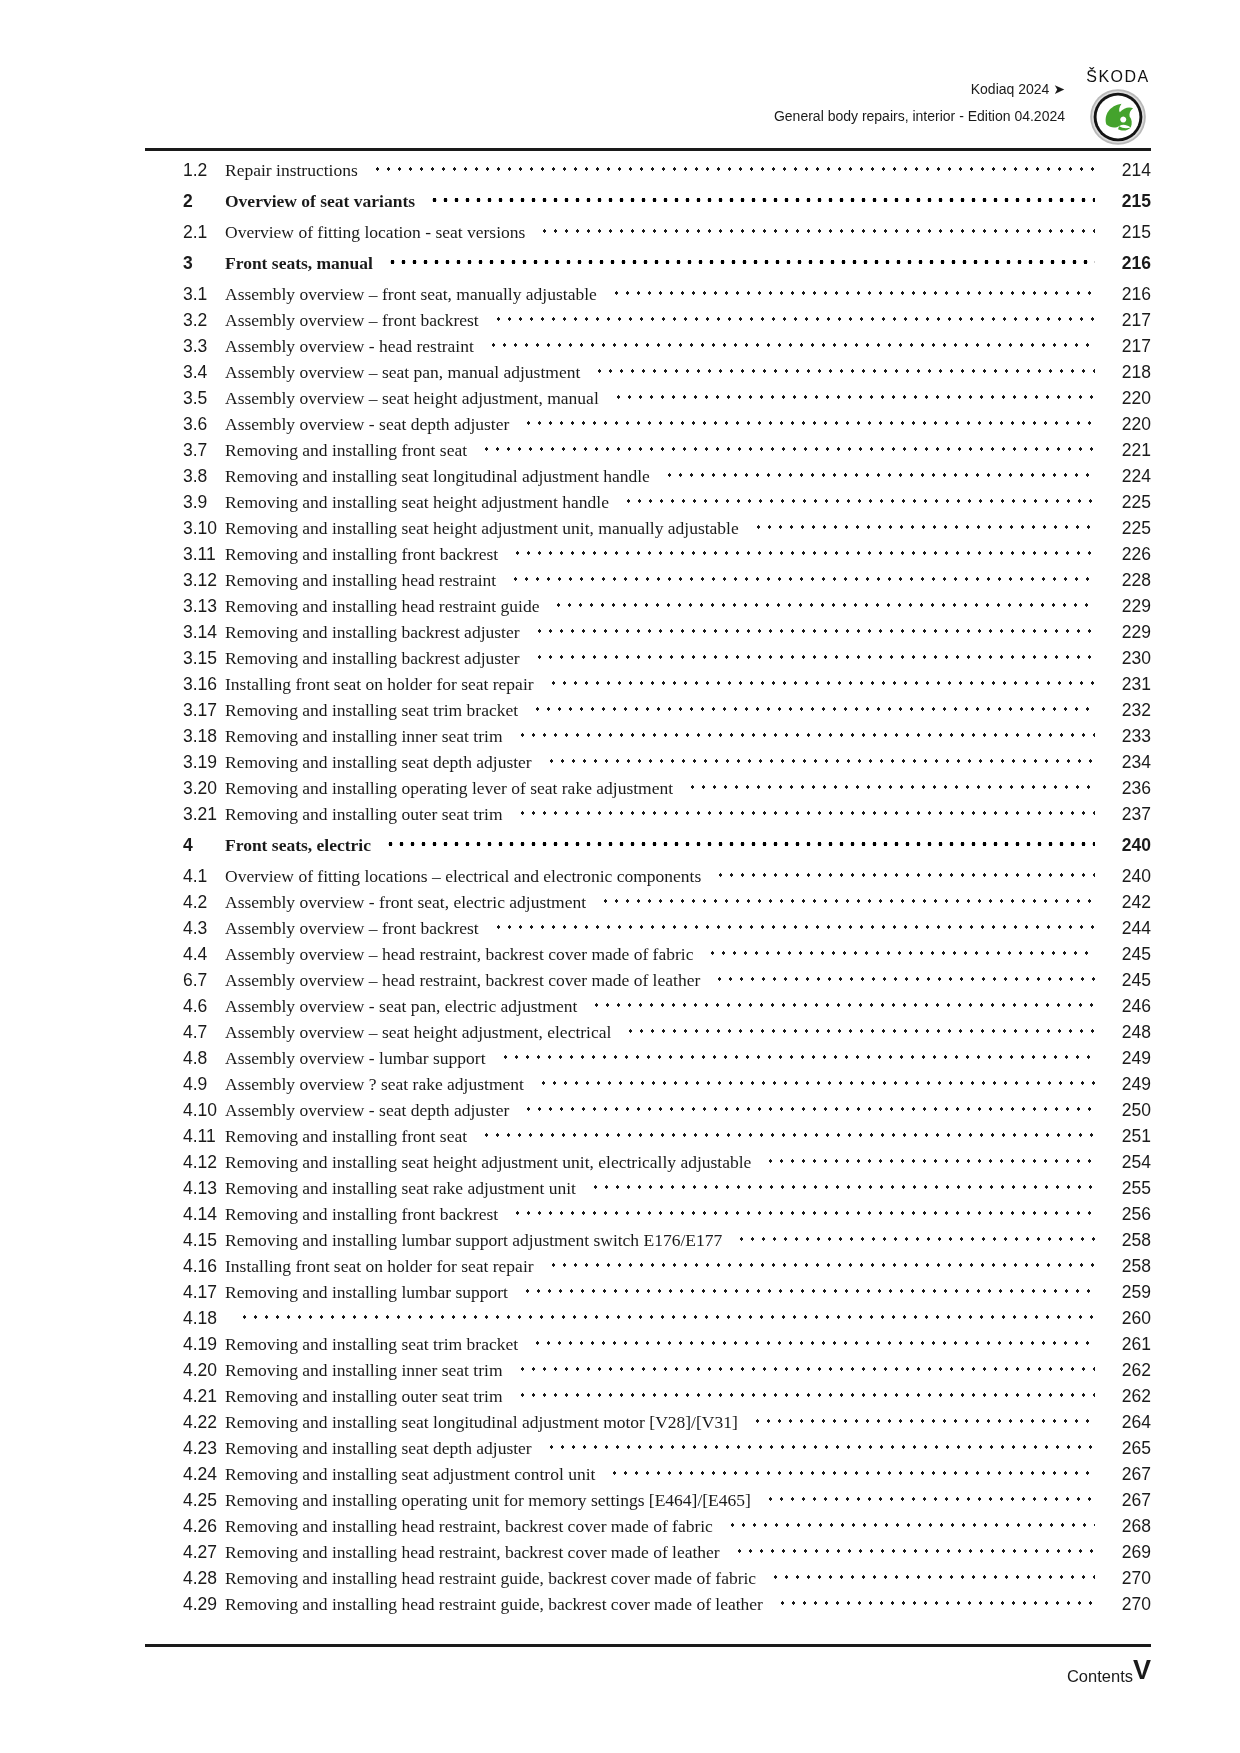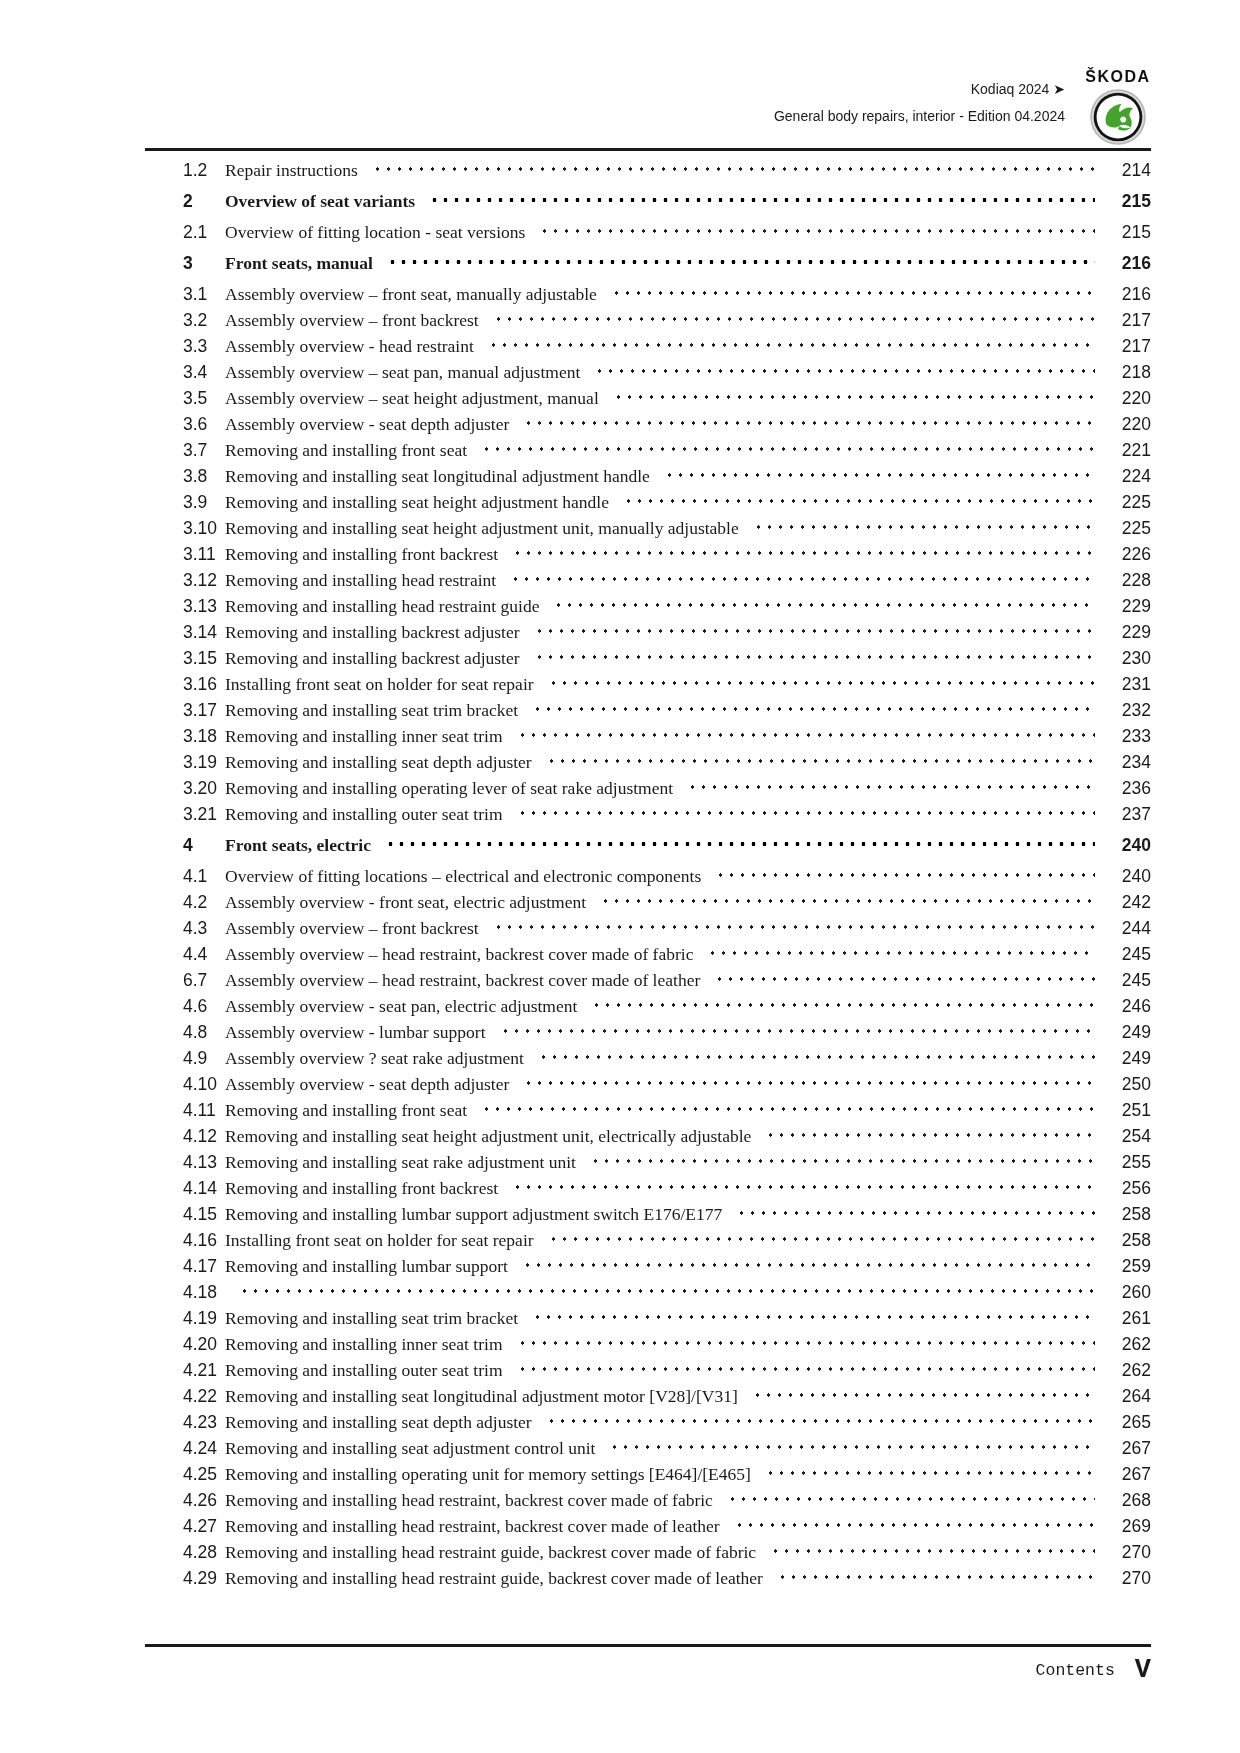--- a/index.html
+++ b/index.html
@@ -23,21 +23,21 @@
   }
   .brand {
     position: absolute;
     top: 68px; right: 88px;
     width: 68px;
     text-align: center;
   }
   .wordmark {
     display: block;
     font-size: 16px;
-    font-weight: bold;
+    font-weight: normal;
     letter-spacing: 1.5px;
     color: #111;
     text-align: center;
   }
   .logo-svg { width: 58px; height: 58px; margin-top: 2px; }
 
   .rule {
     position: absolute;
     left: 145px; width: 1006px; height: 3px;
     background: #1a1a1a;
@@ -72,23 +72,21 @@
   .toc-row.section .leader {
     background-image: radial-gradient(circle, #000 1.9px, rgba(0,0,0,0) 2.1px);
   }
   .page { flex: none; width: 46px; text-align: right; }
 
   
   .footer {
     position: absolute;
     top: 1655px; right: 89px;
     display: flex;
-    align-items: center;
-    gap: 20px;
-    font-family: Liberation Mono, monospace;
+    align-items: flex-end;
   }
   .footer-label { font-size: 16.5px; }
   .footer-page  { font-size: 27px; font-weight: bold; }
 </style>
 </head>
 <body>
 
 <div class="header-text">
   <div>Kodiaq 2024 ➤</div>
   <div>General body repairs, interior - Edition 04.2024</div>
@@ -335,20 +333,26 @@
       <span class="page">245</span>
     </div>
 
     <div class="toc-row">
       <span class="num">4.6</span>
       <span class="title">Assembly overview - seat pan, electric adjustment</span>
       <span class="leader"></span>
       <span class="page">246</span>
     </div>
 
+    <div class="toc-row">
+      <span class="num">4.7</span>
+      <span class="title">Assembly overview – seat height adjustment, electrical</span>
+      <span class="leader"></span>
+      <span class="page">248</span>
+    </div>
 
     <div class="toc-row">
       <span class="num">4.8</span>
       <span class="title">Assembly overview - lumbar support</span>
       <span class="leader"></span>
       <span class="page">249</span>
     </div>
 
     <div class="toc-row">
       <span class="num">4.9</span>

